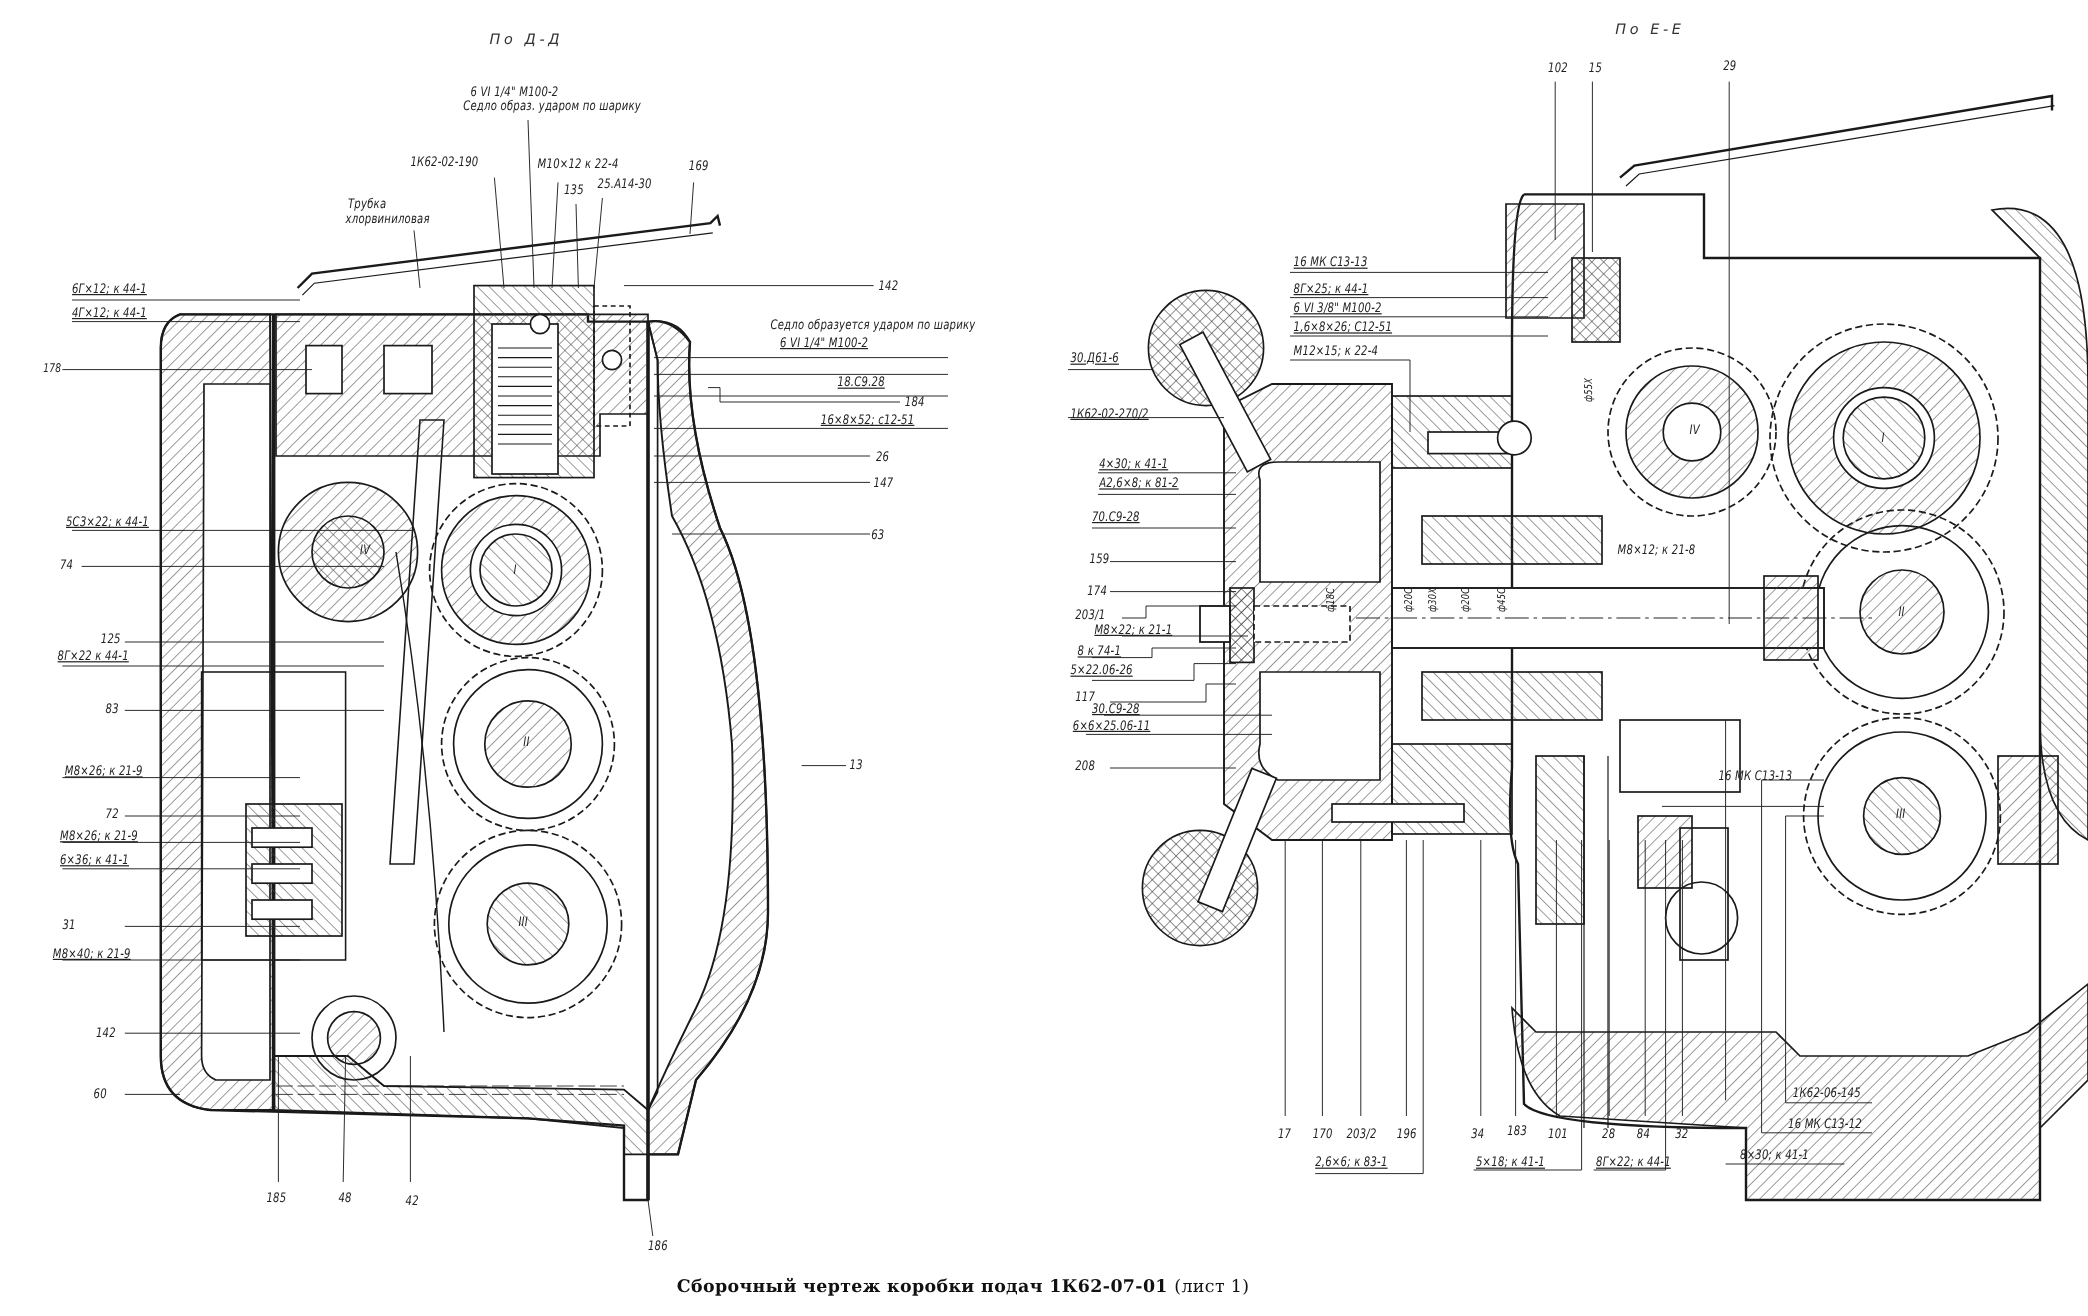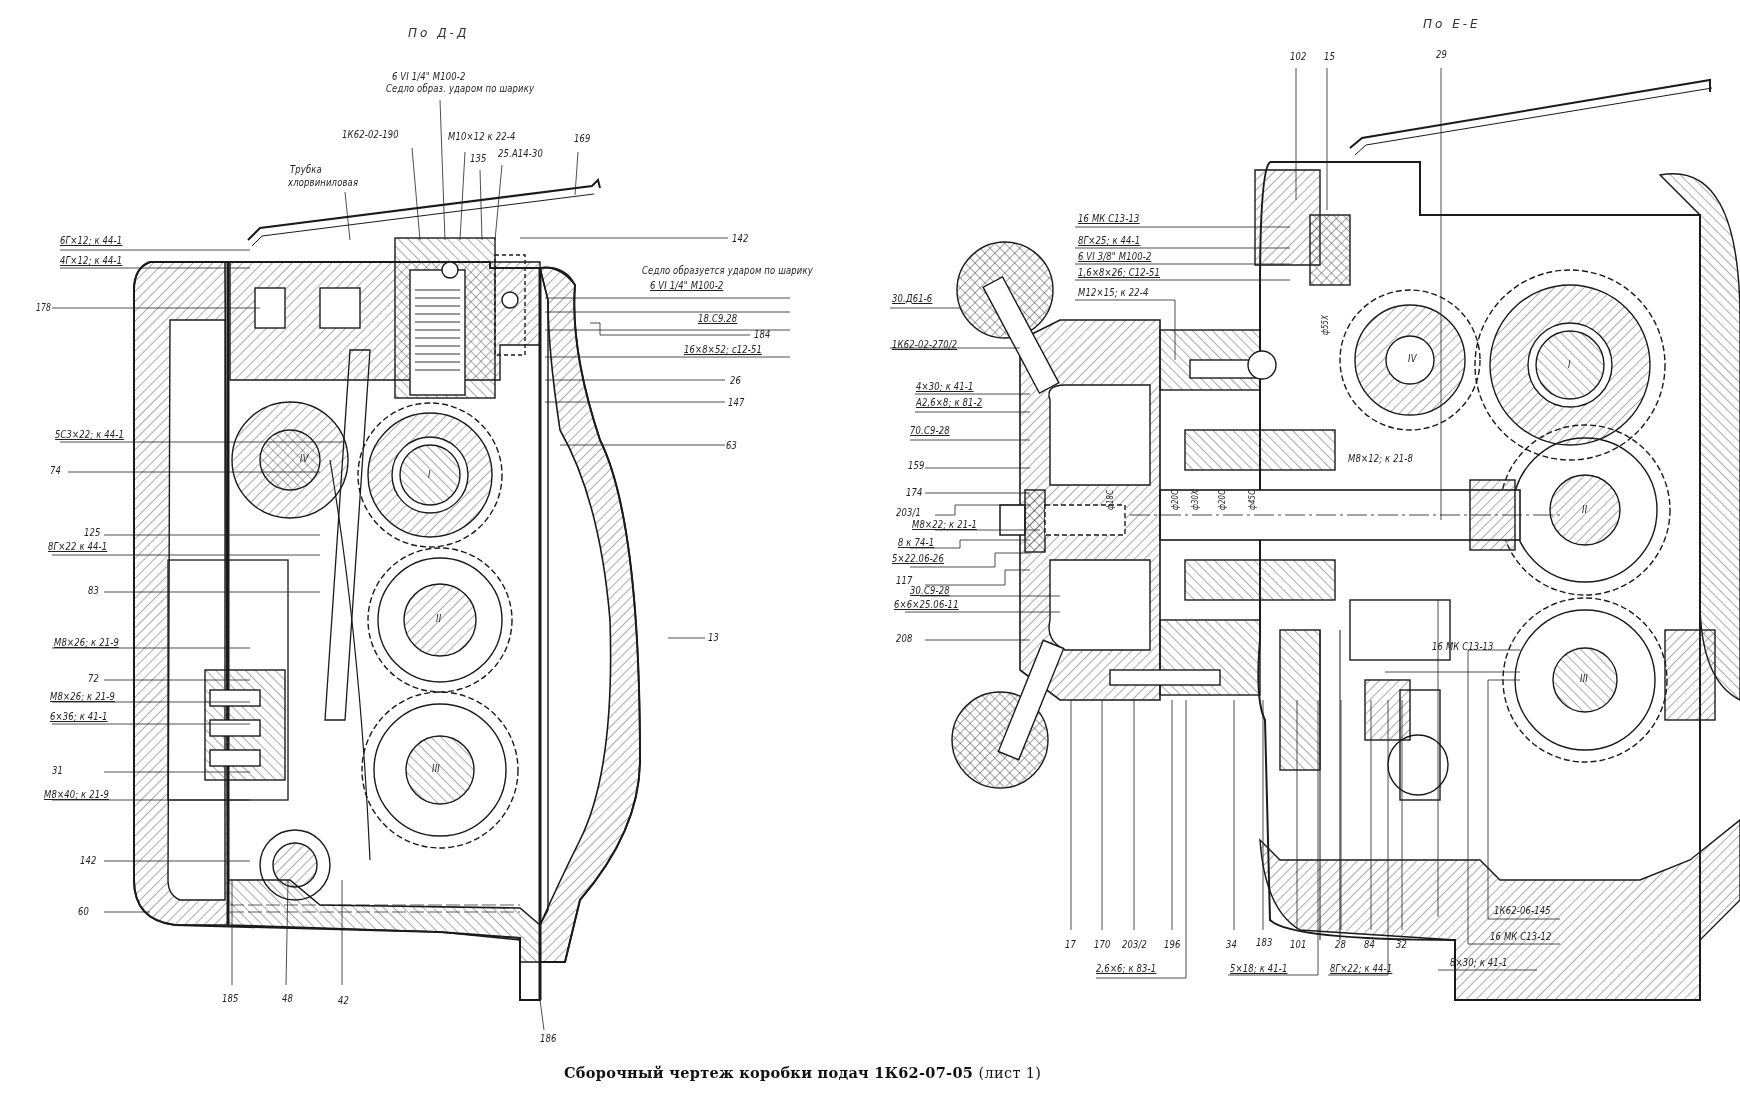--- a/index.html
+++ b/index.html
@@ -280,21 +280,21 @@
 <div class="lbl" style="left:222px;top:992px;">185</div>
 <div class="lbl" style="left:282px;top:992px;">48</div>
 <div class="lbl" style="left:338px;top:994px;">42</div>
 <div class="lbl" style="left:540px;top:1032px;">186</div>
 
 <div class="lbl" style="left:300px;top:452px;">IV</div>
 <div class="lbl" style="left:428px;top:468px;">I</div>
 <div class="lbl" style="left:436px;top:612px;">II</div>
 <div class="lbl" style="left:432px;top:762px;">III</div>
 
-<div class="vtitle" style="left:1423px;top:17px;">По Е-Е</div>
+<div class="vtitle" style="left:1346px;top:17px;">По Е-Е</div>
 
 <div class="lbl" style="left:1290px;top:50px;">102</div>
 <div class="lbl" style="left:1324px;top:50px;">15</div>
 <div class="lbl" style="left:1436px;top:48px;">29</div>
 
 <div class="lbl u" style="left:1078px;top:212px;">16 МК С13-13</div>
 <div class="lbl u" style="left:1078px;top:234px;">8Г×25; к 44-1</div>
 <div class="lbl u" style="left:1078px;top:250px;">6 VI 3/8" M100-2</div>
 <div class="lbl u" style="left:1078px;top:266px;">1,6×8×26; С12-51</div>
 <div class="lbl" style="left:1078px;top:286px;">M12×15; к 22-4</div>
@@ -342,15 +342,15 @@
 <div class="lbl" style="left:1222px;top:505px;font-size:9px;transform:rotate(-90deg) scaleX(0.85);">ф20С</div>
 <div class="lbl" style="left:1252px;top:505px;font-size:9px;transform:rotate(-90deg) scaleX(0.85);">ф45С</div>
 <div class="lbl" style="left:1325px;top:330px;font-size:9px;transform:rotate(-90deg) scaleX(0.85);">ф55Х</div>
 
 <div class="lbl" style="left:1408px;top:352px;">IV</div>
 <div class="lbl" style="left:1568px;top:358px;">I</div>
 <div class="lbl" style="left:1582px;top:503px;">II</div>
 <div class="lbl" style="left:1580px;top:672px;">III</div>
 
 <div class="caption">
-  <span>Сборочный чертеж коробки подач 1К62-07-05</span>
+  <span>Сборочный чертеж коробки подач 1К62-07-01</span>
   <span class="sheet">(лист 1)</span>
 </div>
 
 </body></html>

